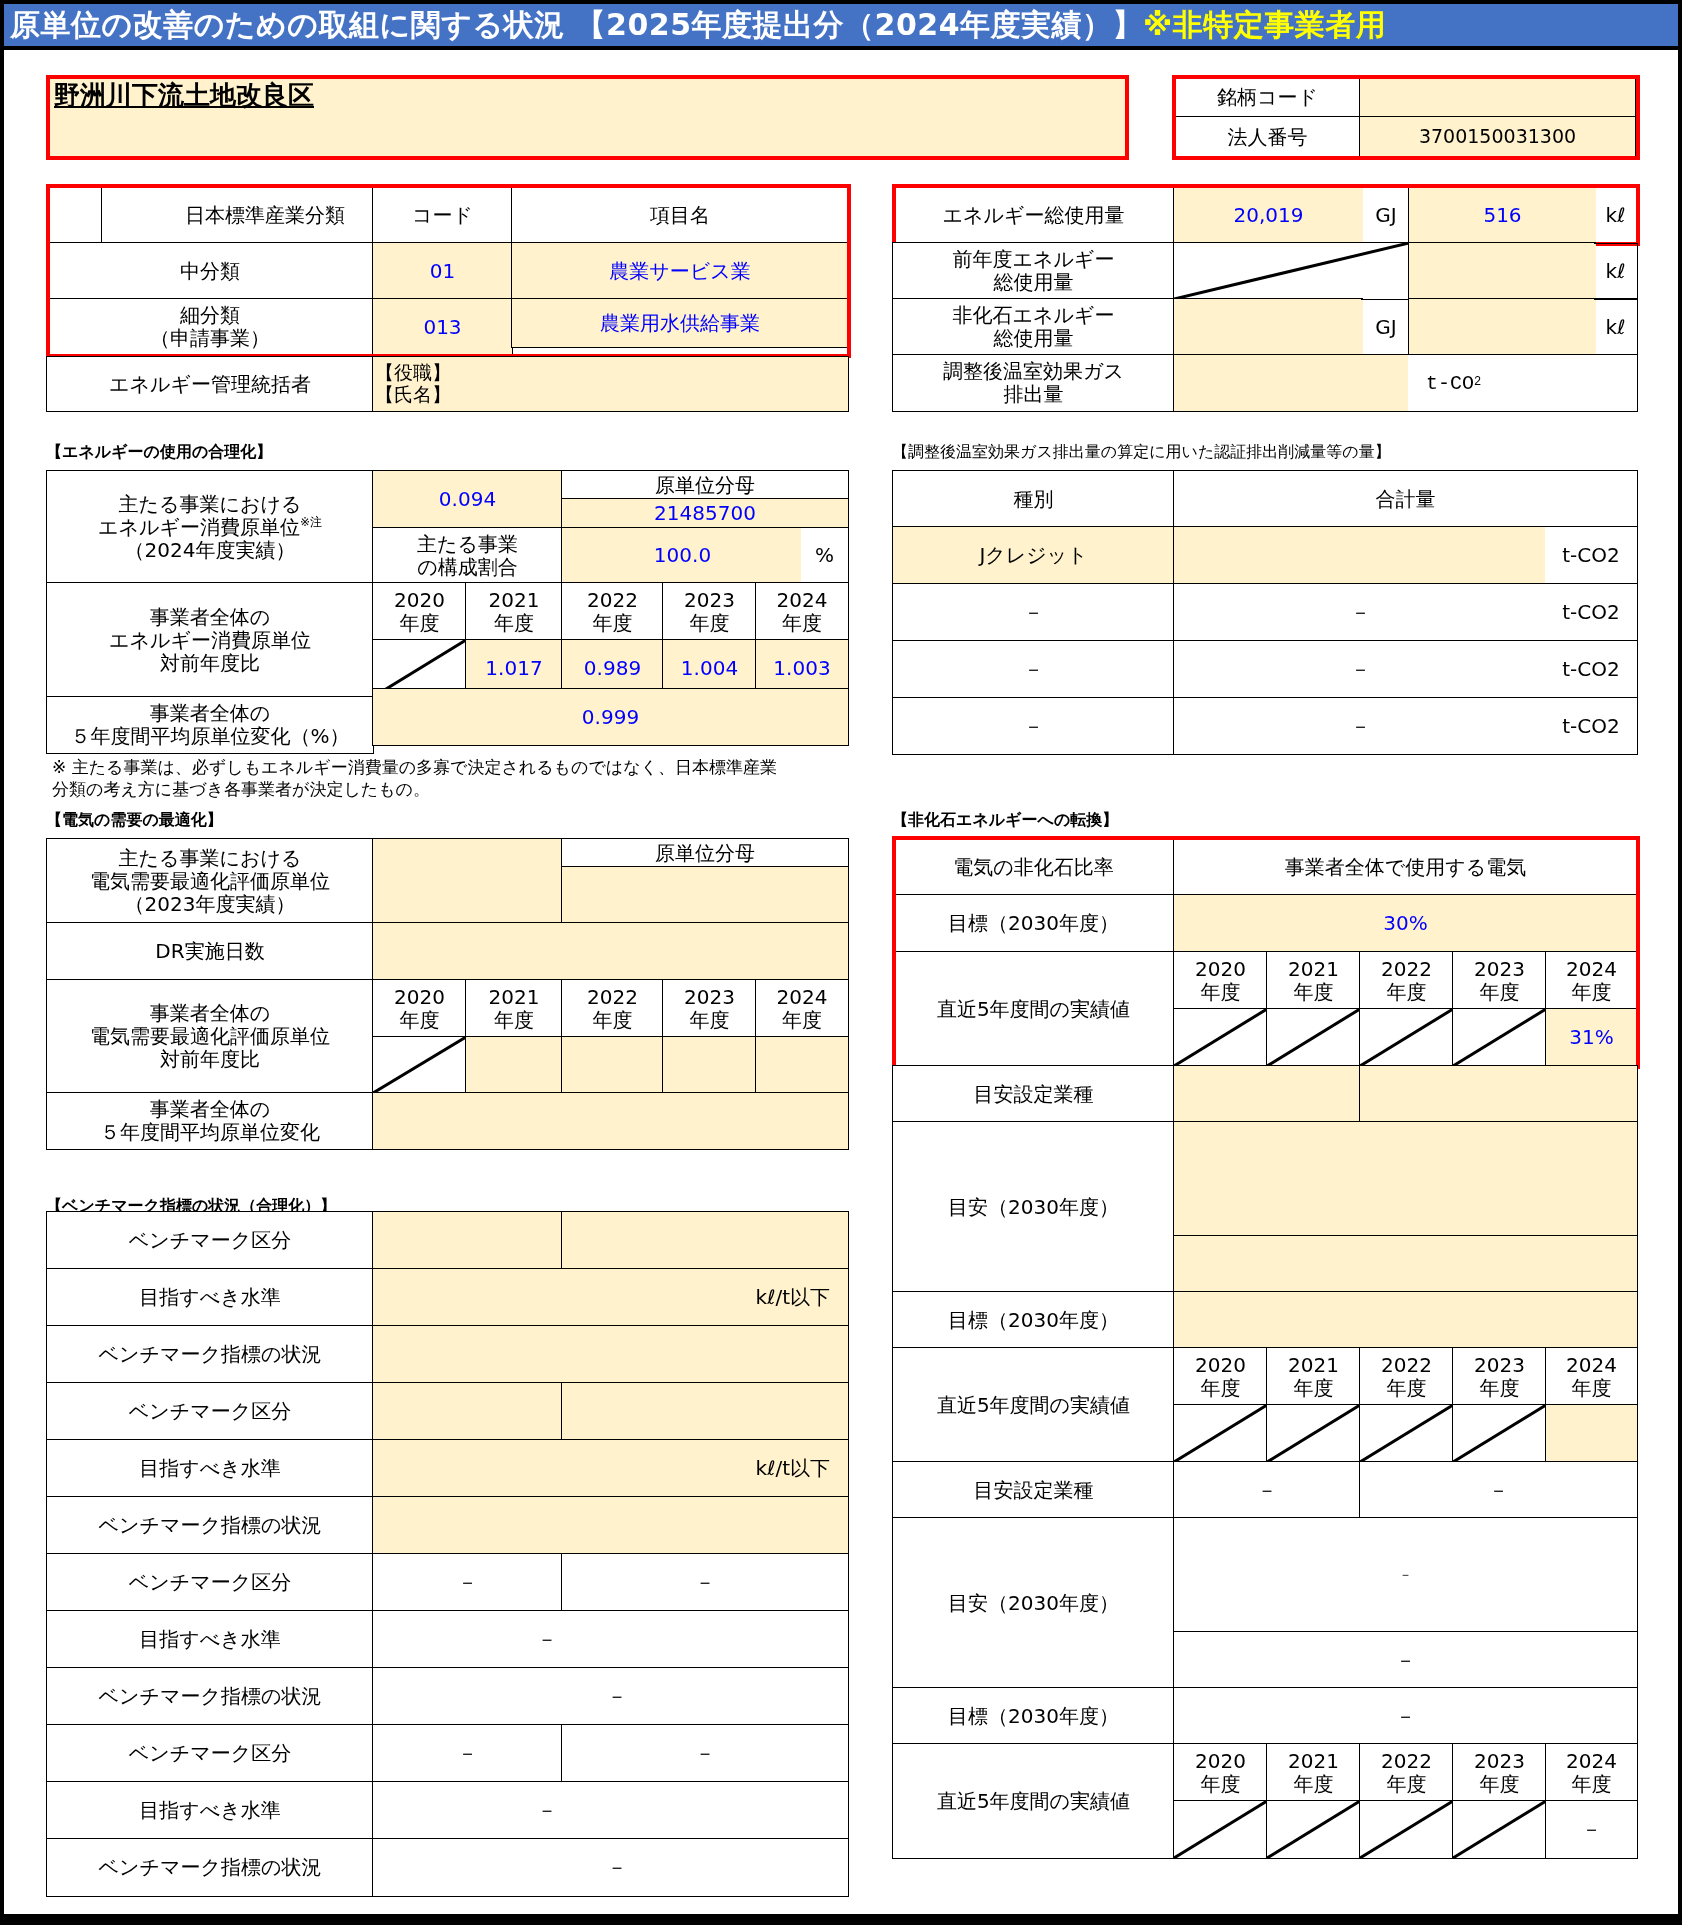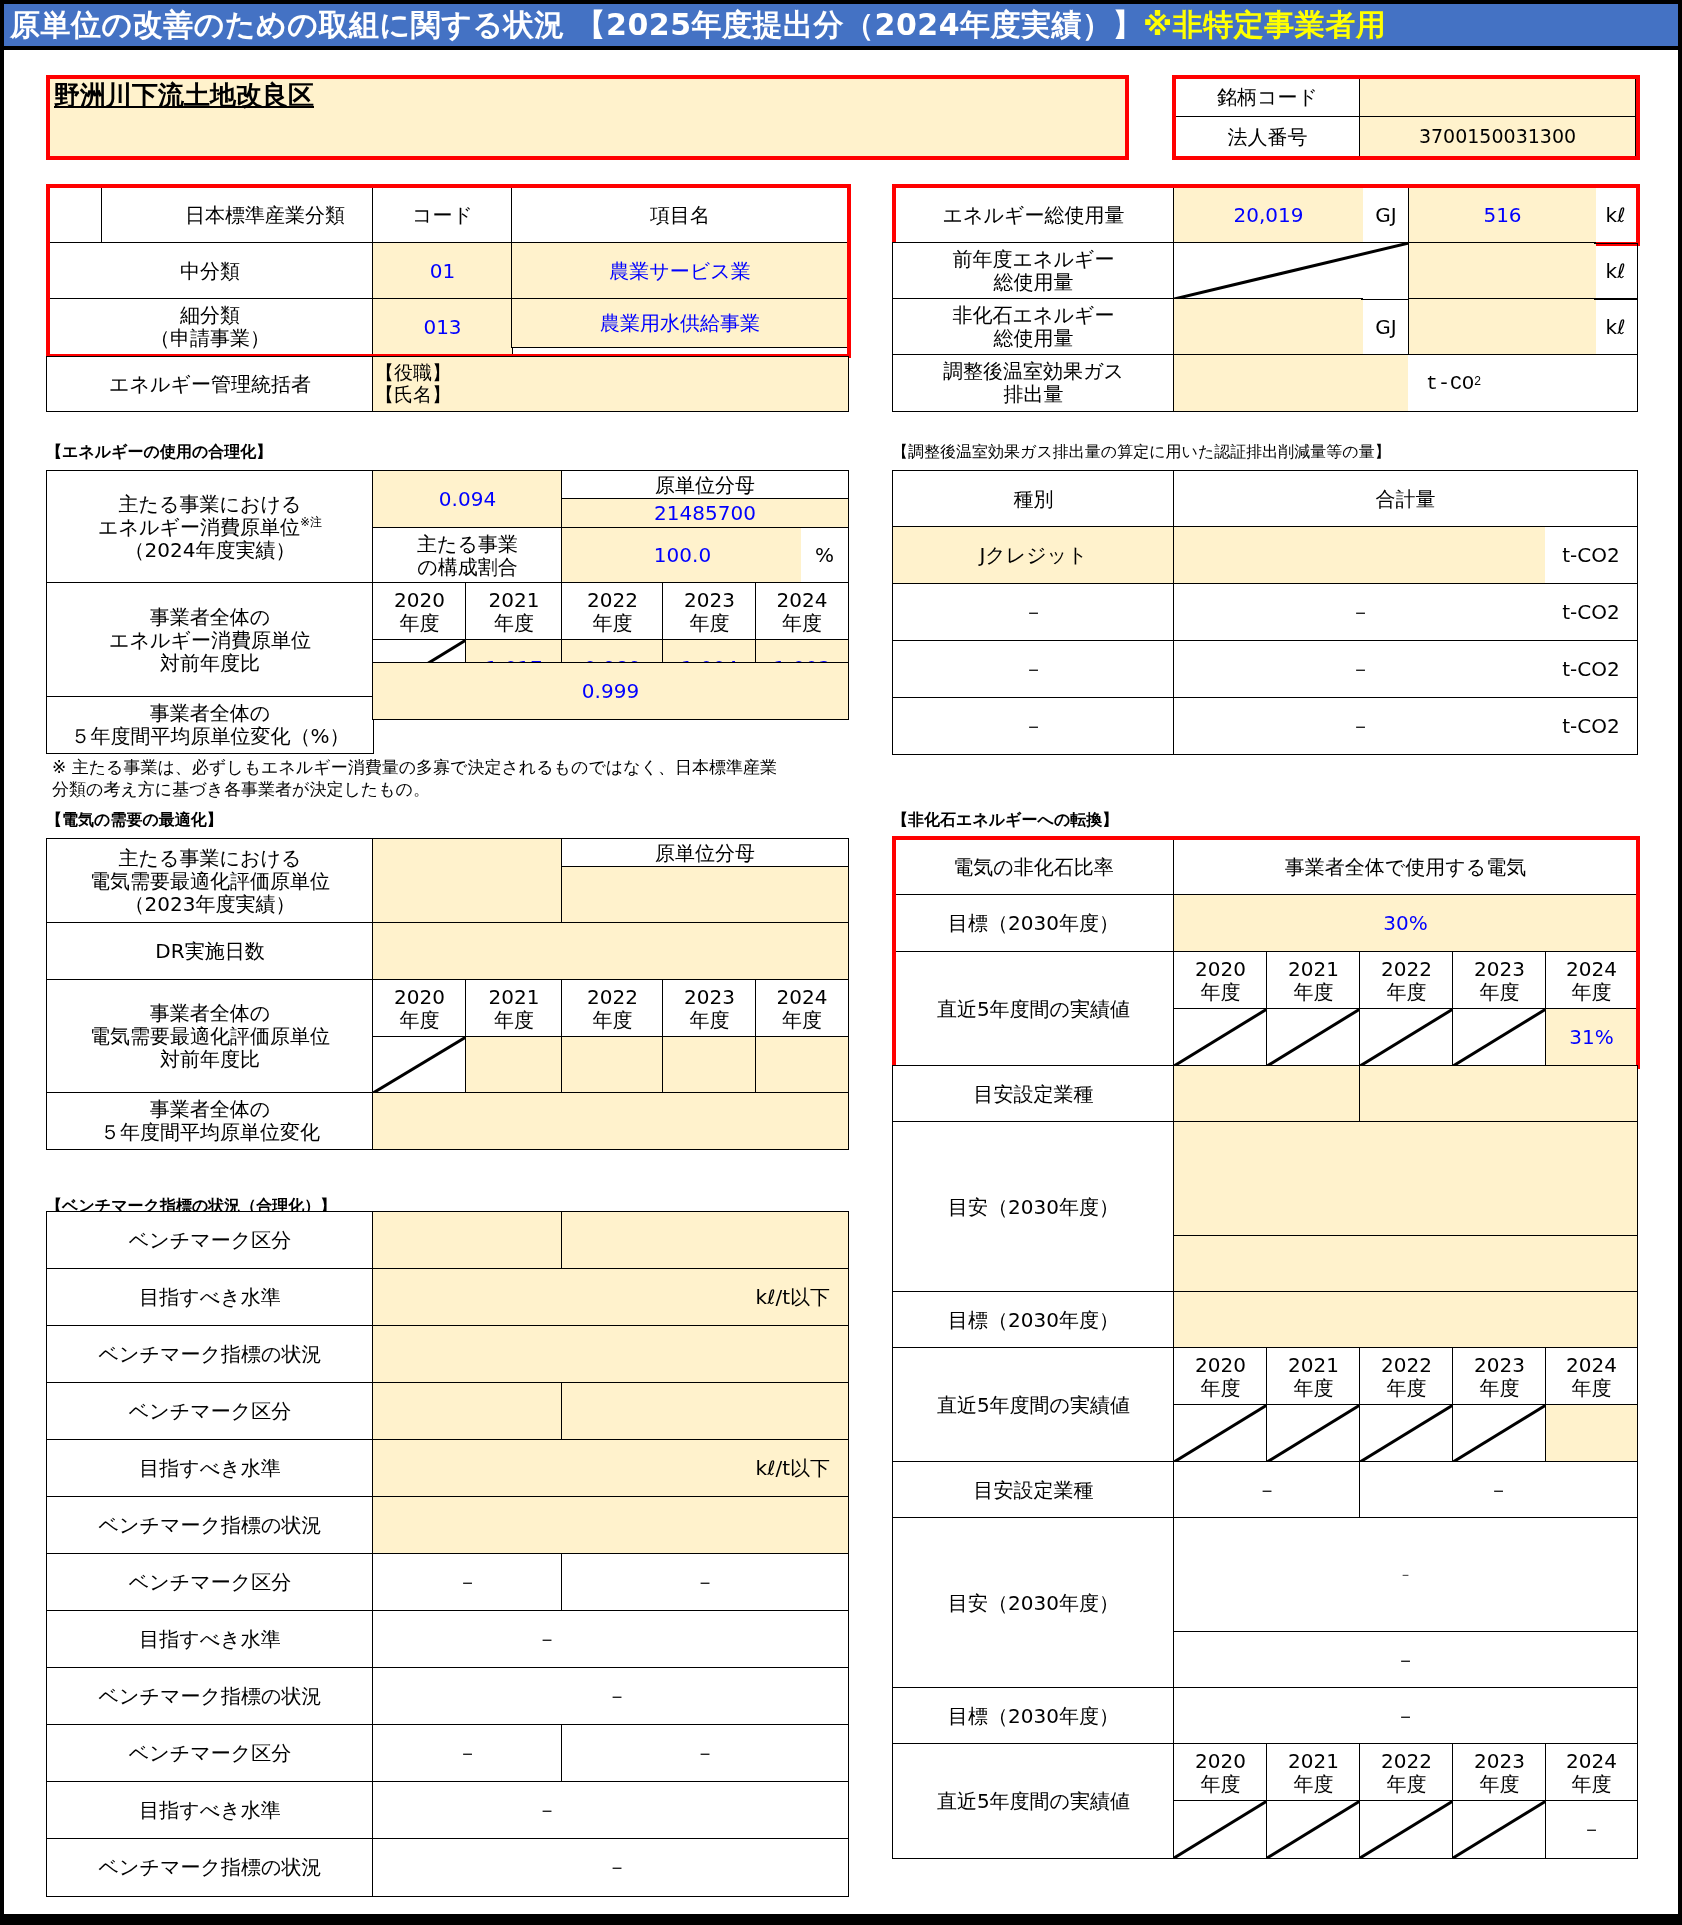--- a/index.html
+++ b/index.html
@@ -160,21 +160,21 @@
   </div>
   <div class="cell cream blue" style="left:461px; top:589px; width:98px; height:59px;">1.017</div>
   <div class="cell cream blue" style="left:557px; top:589px; width:103px; height:59px;">0.989</div>
   <div class="cell cream blue" style="left:658px; top:589px; width:95px; height:59px;">1.004</div>
   <div class="cell cream blue" style="left:751px; top:589px; width:94px; height:59px;">1.003</div>
 
   <div class="cell" style="left:42px; top:646px; width:328px; height:58px; flex-direction:column;">
     <span>事業者全体の</span>
     <span>５年度間平均原単位変化（%）</span>
   </div>
-  <div class="cell cream blue" style="left:368px; top:612px; width:477px; height:58px;text-align:right;">0.999</div>
+  <div class="cell cream blue" style="left:368px; top:638px; width:477px; height:58px;text-align:right;">0.999</div>
 
   <div class="note" style="left:48px; top:706px; width:800px;">
     <div>※ 主たる事業は、必ずしもエネルギー消費量の多寡で決定されるものではなく、日本標準産業</div>
     <div>分類の考え方に基づき各事業者が決定したもの。</div>
   </div>
 
   <div class="sec-title" style="left:42px; top:760px;">【電気の需要の最適化】</div>
 
   <div class="cell" style="left:42px; top:788px; width:328px; height:86px; flex-direction:column;">
     <span>主たる事業における</span>

